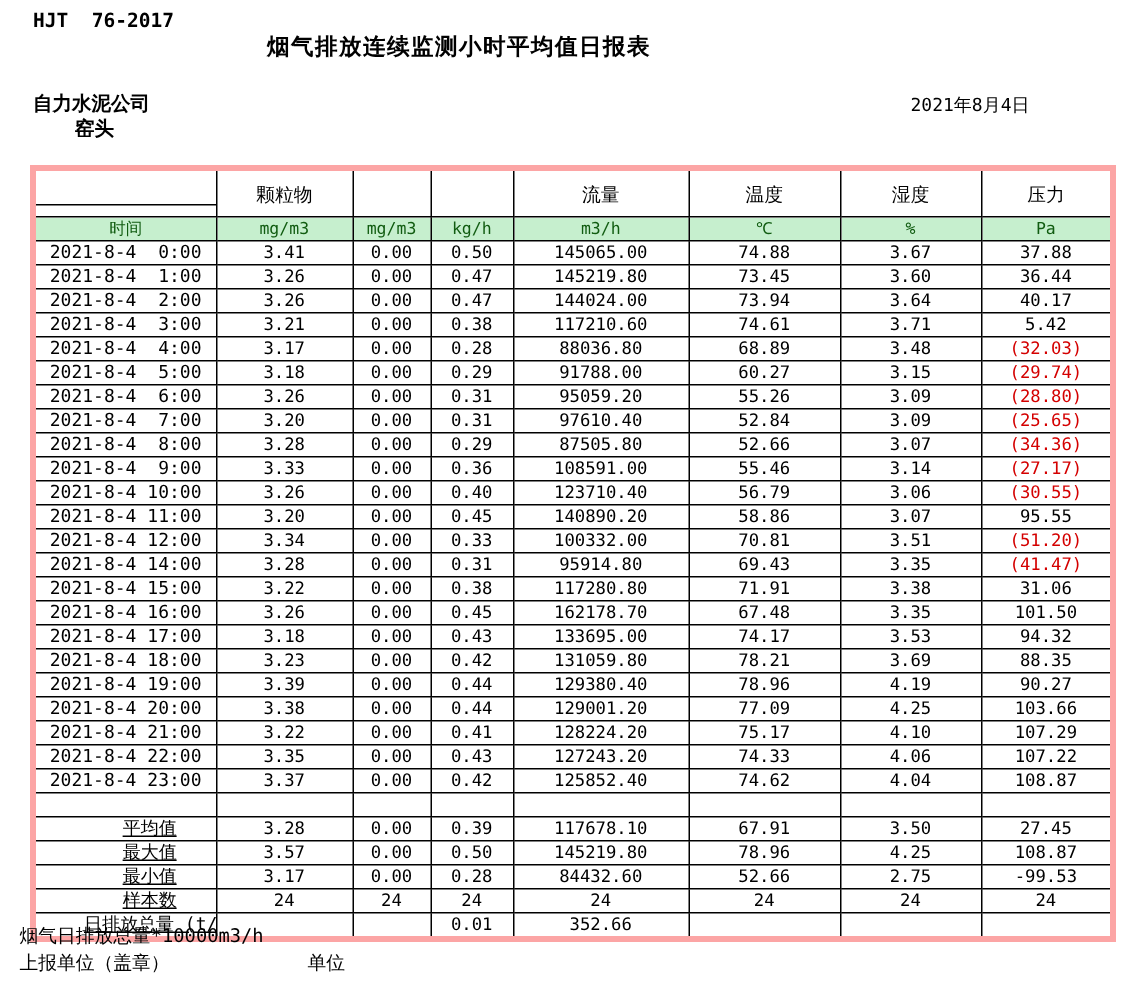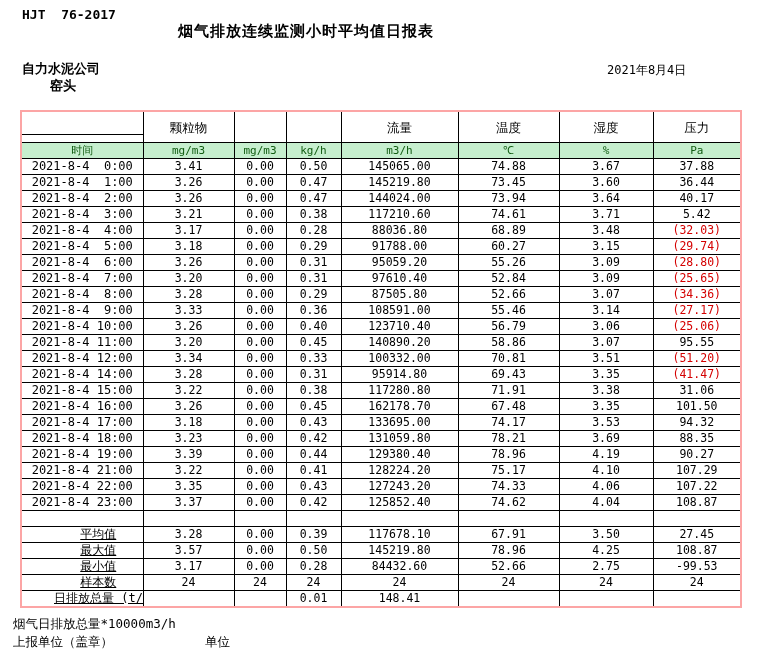--- a/index.html
+++ b/index.html
@@ -12,21 +12,21 @@
   .abs{position:absolute;}
   .doc-code{left:22px;top:7px;font-size:13px;font-weight:bold;white-space:pre;}
   .doc-title{left:0;top:22px;width:612px;text-align:center;font-size:15px;font-weight:bold;letter-spacing:1px;}
   .company{left:22px;top:60px;font-size:13px;font-weight:bold;}
   .station{left:22px;top:77px;font-size:13px;font-weight:bold;margin-left:28px;}
   .report-date{left:607px;top:62px;font-size:12px;text-align:center;}
 
   table.report{
     position:absolute;left:20px;top:110px;
     width:720px;border-collapse:collapse;table-layout:fixed;
-    border:2px solid #fca5a5;
+    border:4px solid #fca5a5;
   }
   table.report th,table.report td{
     border:1px solid #000;
     padding:0;margin:0;
     text-align:center;vertical-align:middle;
     font-size:11.5px;font-weight:normal;
     white-space:pre;overflow:hidden;
     height:15px;line-height:13px;
   }
   tr.group-row th{height:30px;font-size:12.5px;background:#fff;}
@@ -189,21 +189,21 @@
         <td class="neg">(27.17)</td>
       </tr>
       <tr>
         <td class="time-cell">2021-8-4 10:00</td>
         <td>3.26</td>
         <td>0.00</td>
         <td>0.40</td>
         <td>123710.40</td>
         <td>56.79</td>
         <td>3.06</td>
-        <td class="neg">(25.06)</td>
+        <td class="neg">(30.55)</td>
       </tr>
       <tr>
         <td class="time-cell">2021-8-4 11:00</td>
         <td>3.20</td>
         <td>0.00</td>
         <td>0.45</td>
         <td>140890.20</td>
         <td>58.86</td>
         <td>3.07</td>
         <td>95.55</td>
@@ -272,20 +272,30 @@
         <td class="time-cell">2021-8-4 19:00</td>
         <td>3.39</td>
         <td>0.00</td>
         <td>0.44</td>
         <td>129380.40</td>
         <td>78.96</td>
         <td>4.19</td>
         <td>90.27</td>
       </tr>
       <tr>
+        <td class="time-cell">2021-8-4 20:00</td>
+        <td>3.38</td>
+        <td>0.00</td>
+        <td>0.44</td>
+        <td>129001.20</td>
+        <td>77.09</td>
+        <td>4.25</td>
+        <td>103.66</td>
+      </tr>
+      <tr>
         <td class="time-cell">2021-8-4 21:00</td>
         <td>3.22</td>
         <td>0.00</td>
         <td>0.41</td>
         <td>128224.20</td>
         <td>75.17</td>
         <td>4.10</td>
         <td>107.29</td>
       </tr>
       <tr>
@@ -356,21 +366,21 @@
         <td>24</td>
         <td>24</td>
         <td>24</td>
         <td>24</td>
       </tr>
       <tr class="summary-row">
         <td class="row-label">日排放总量 (t/d)</td>
         <td></td>
         <td></td>
         <td>0.01</td>
-        <td>148.41</td>
+        <td>352.66</td>
         <td></td>
         <td></td>
         <td></td>
       </tr>
     </tbody>
 </table>
 
 <div class="abs footer-note">烟气日排放总量*10000m3/h</div>
 <div class="abs footer-report">上报单位（盖章）</div>
 <div class="abs footer-unit">单位</div>

